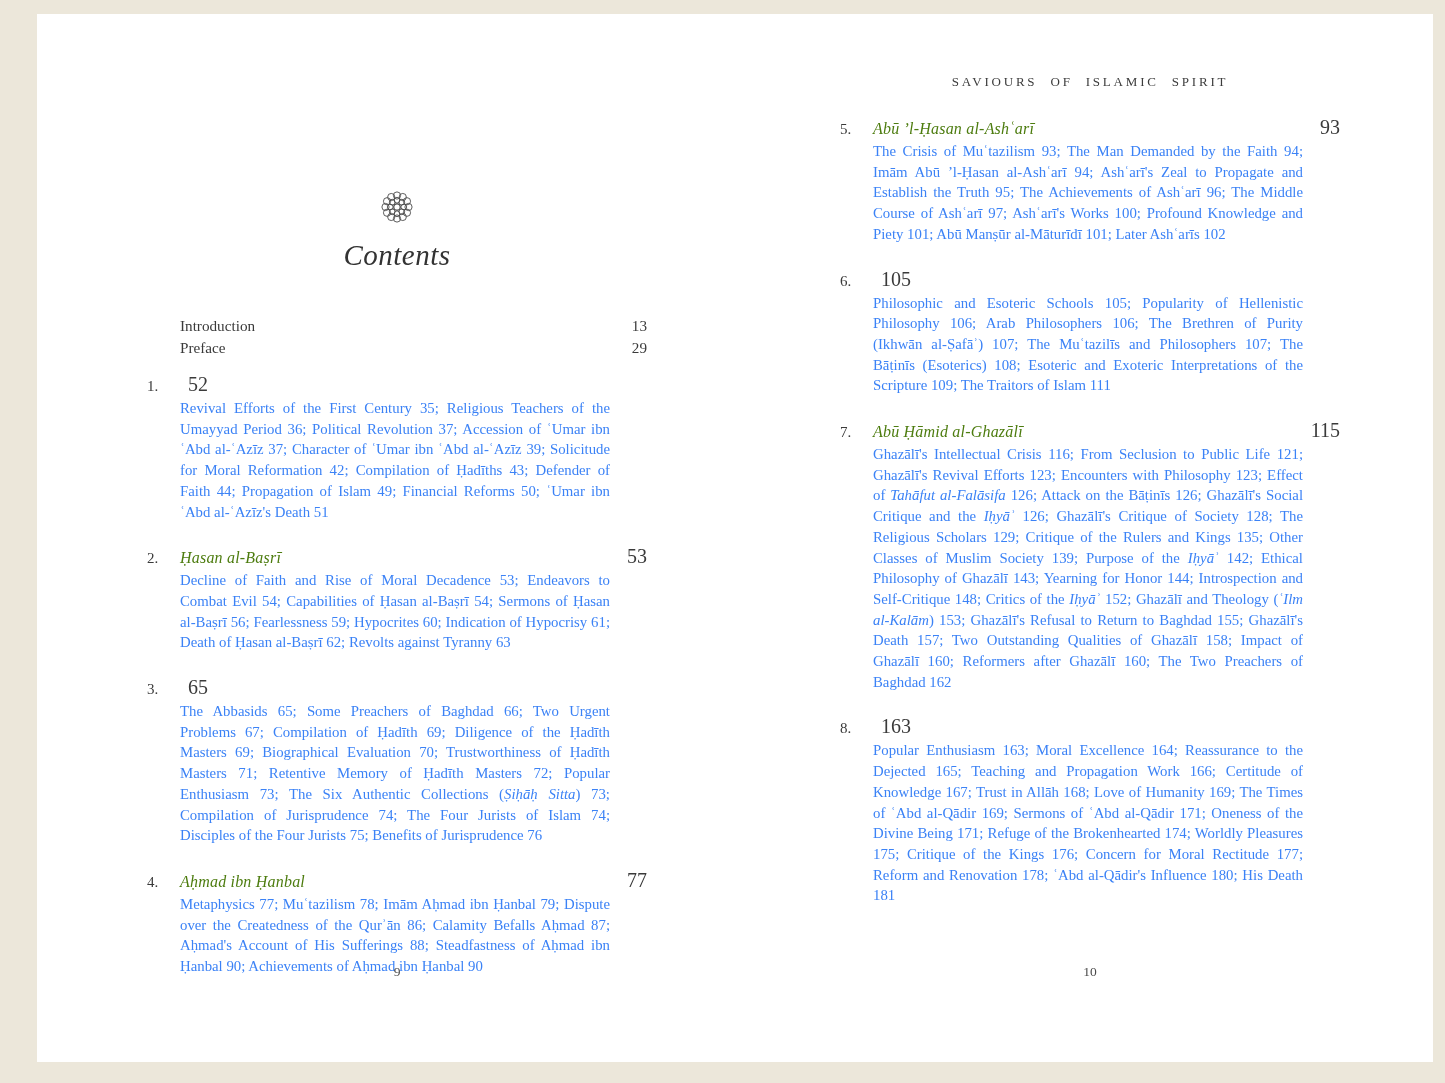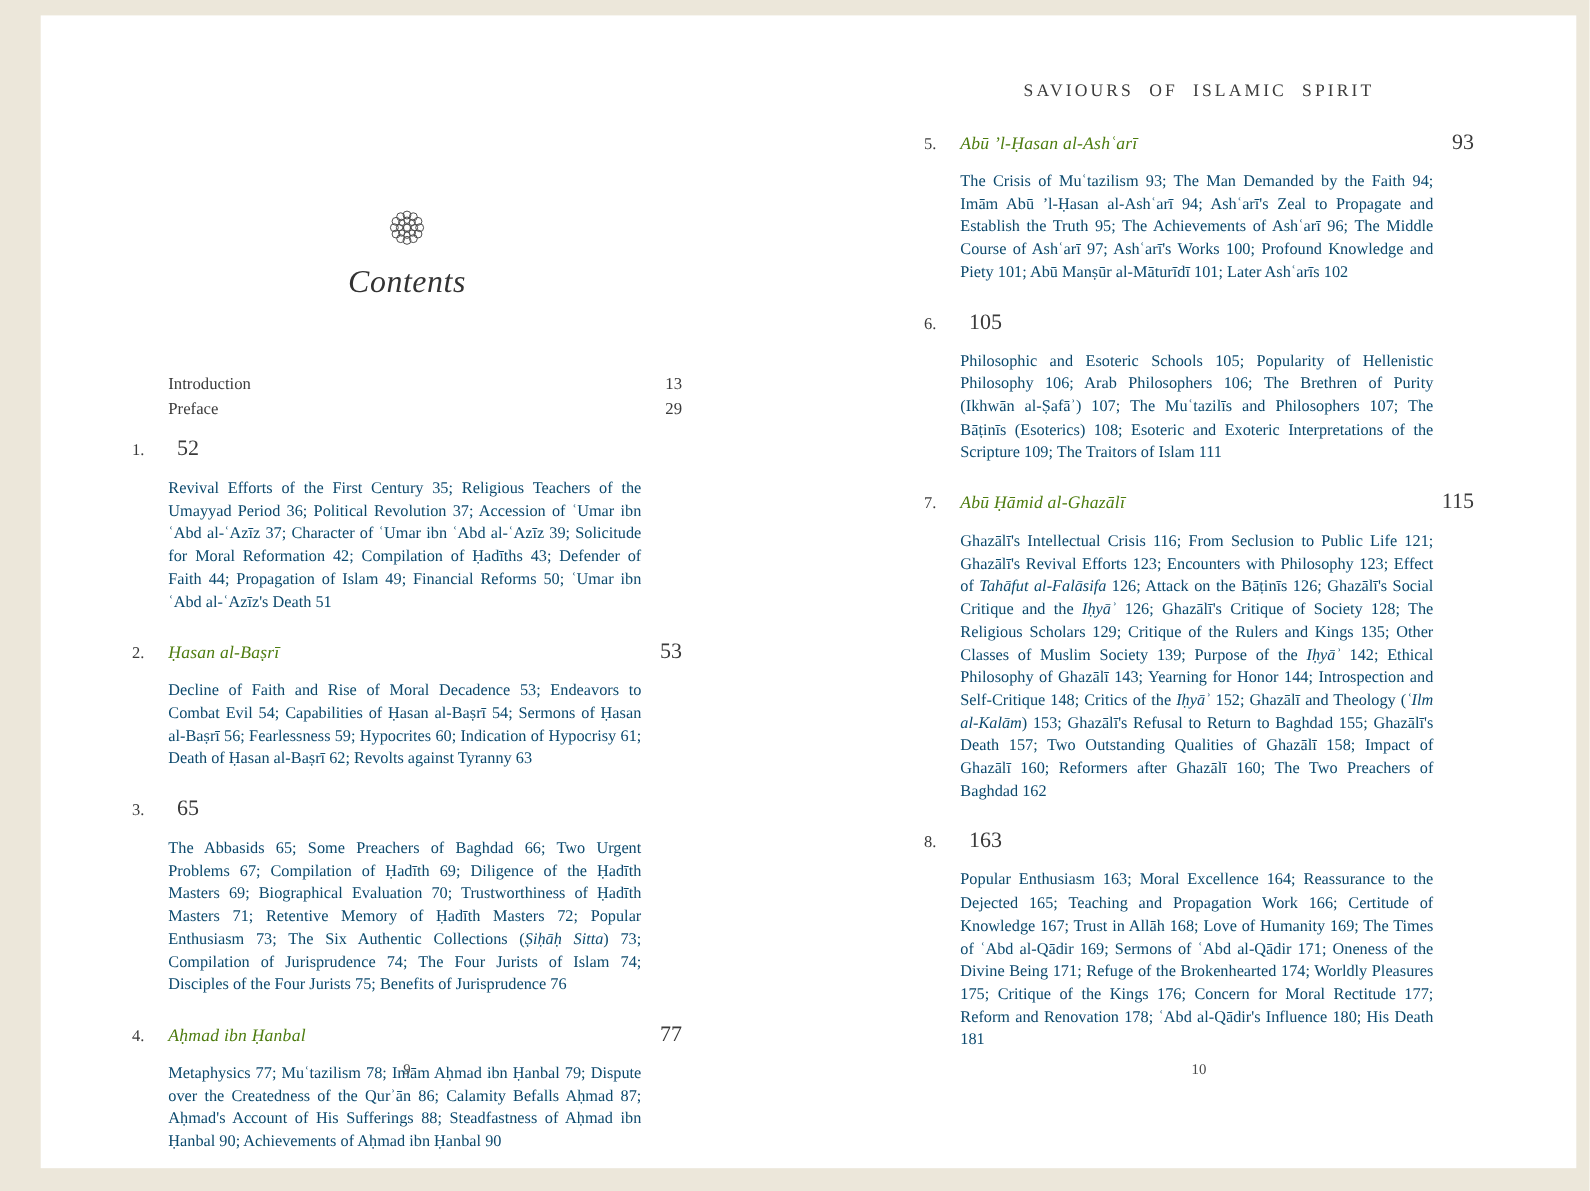--- a/index.html
+++ b/index.html
@@ -6,40 +6,40 @@
     --background:#ece7da;
     --paper:#ffffff;
     --ink:#3a3a3a;
     --ink-soft:#4a4a4a;
   }
   *{margin:0;padding:0;box-sizing:border-box;}
   body{width:1445px;height:1083px;font-family:"Liberation Serif","DejaVu Serif",serif;}
   .stage{position:relative;width:1445px;height:1083px;background:var(--background);overflow:hidden;}
   .paper{position:absolute;left:37px;top:14px;width:1396px;height:1048px;background:var(--paper);}
   .page{position:absolute;top:0;width:500px;height:100%;color:var(--ink);}
-  .page-left{left:83px;}
+  .page-left{left:110px;}
   .page-right{left:803px;}
 
   .ornament{margin-top:176px;text-align:center;}
   .contents-title{margin-top:10px;text-align:center;font-style:italic;font-weight:400;
     font-size:29px;line-height:34px;letter-spacing:0.5px;color:#333;}
 
-  .front-matter{margin-top:66px;}
+  .front-matter{margin-top:43px;}
   .front-row{display:flex;align-items:baseline;padding-left:33px;font-size:15.2px;line-height:21.5px;}
   .front-page{margin-left:auto;}
 
   .entries{margin-top:16px;}
   .entry{margin-bottom:24px;}
   .entry-head{display:flex;align-items:baseline;line-height:21px;}
   .entry-num{flex:0 0 33px;font-size:15px;}
   .entry-title{flex:1;font-style:italic;font-size:16px;letter-spacing:0.2px;white-space:nowrap;color:#4d7c0f;}
   .entry-page{margin-left:8px;font-size:20px;}
-  .entry-desc{margin:13px 37px 0 33px;font-size:14.8px;line-height:20.7px;text-align:justify;color:#0c4a6e;}
+  .entry-desc{margin:1px 37px 0 33px;font-size:14.8px;line-height:20.7px;text-align:justify;color:#3b82f6;}
 
-  .running-header{margin-top:60px;text-align:center;font-size:16px;letter-spacing:2.8px;
+  .running-header{margin-top:60px;text-align:center;font-size:13px;letter-spacing:2.8px;
     word-spacing:7px;color:#3c3c3c;}
   .page-right .entries{margin-top:27px;}
 
   .folio{position:absolute;top:950px;left:0;width:100%;text-align:center;font-size:13.5px;color:#4a4a4a;}
 </style>
 </head>
 <body>
 
 <div class="stage">
   <div class="paper">

